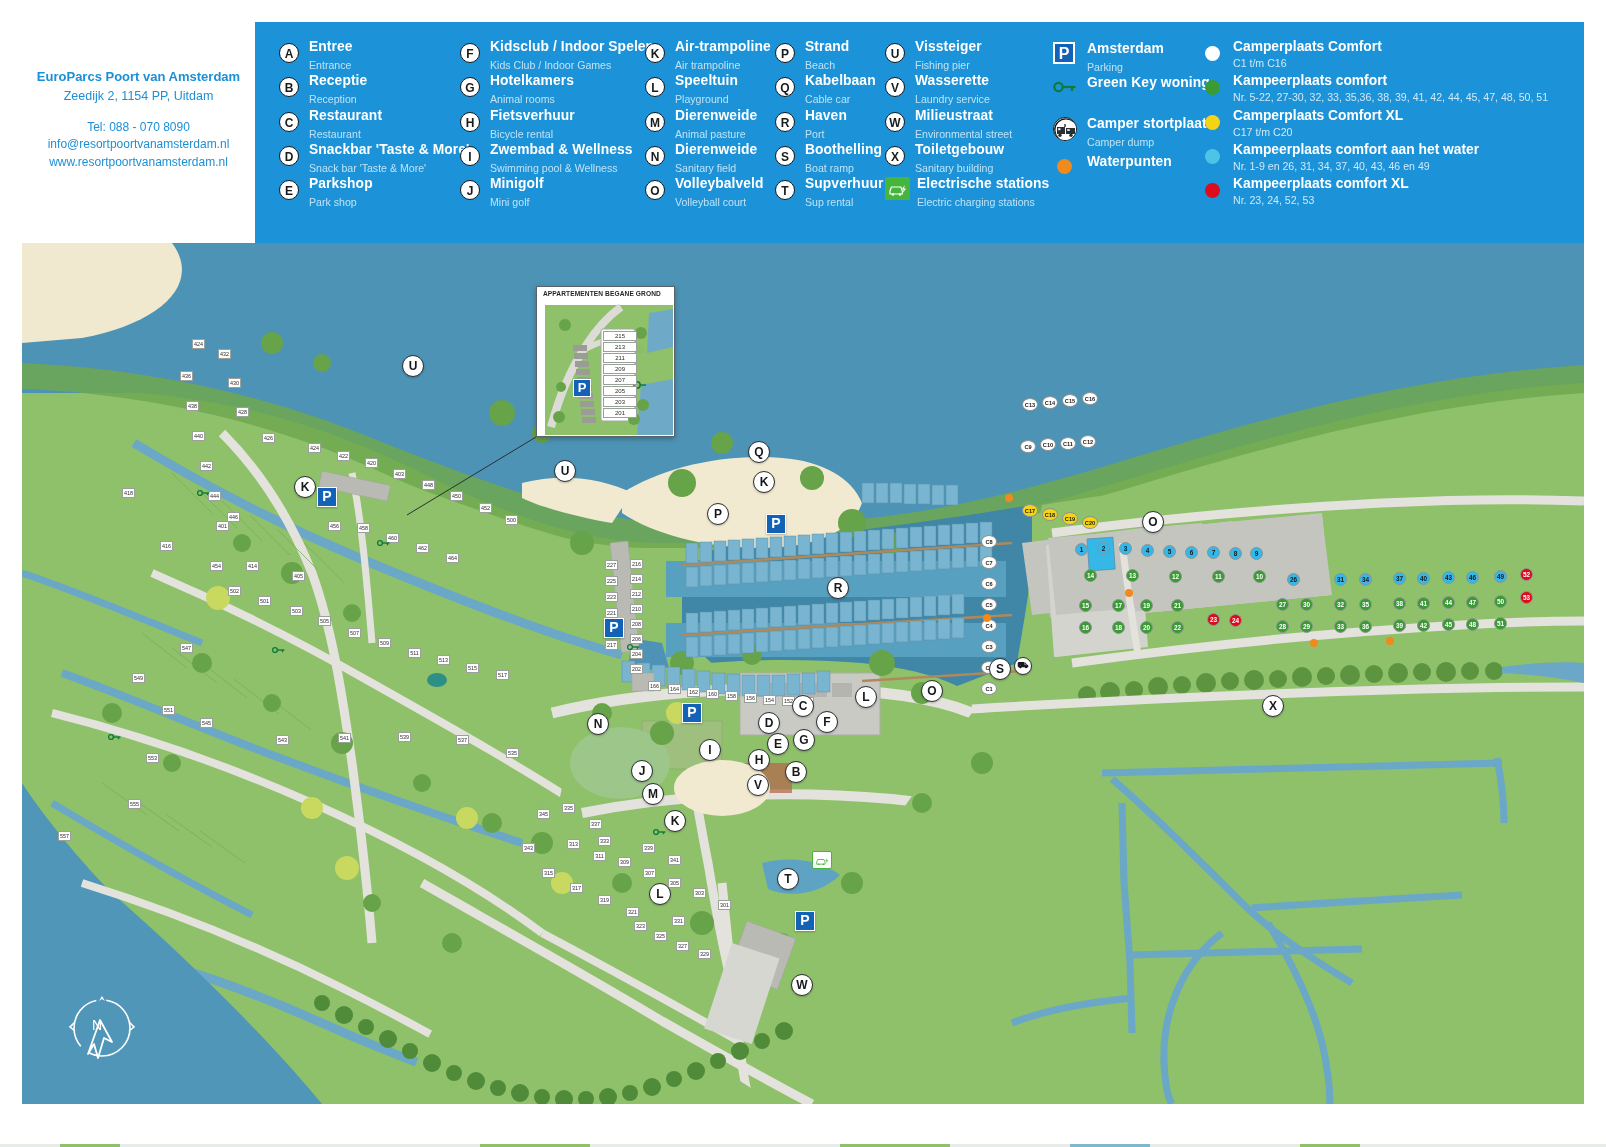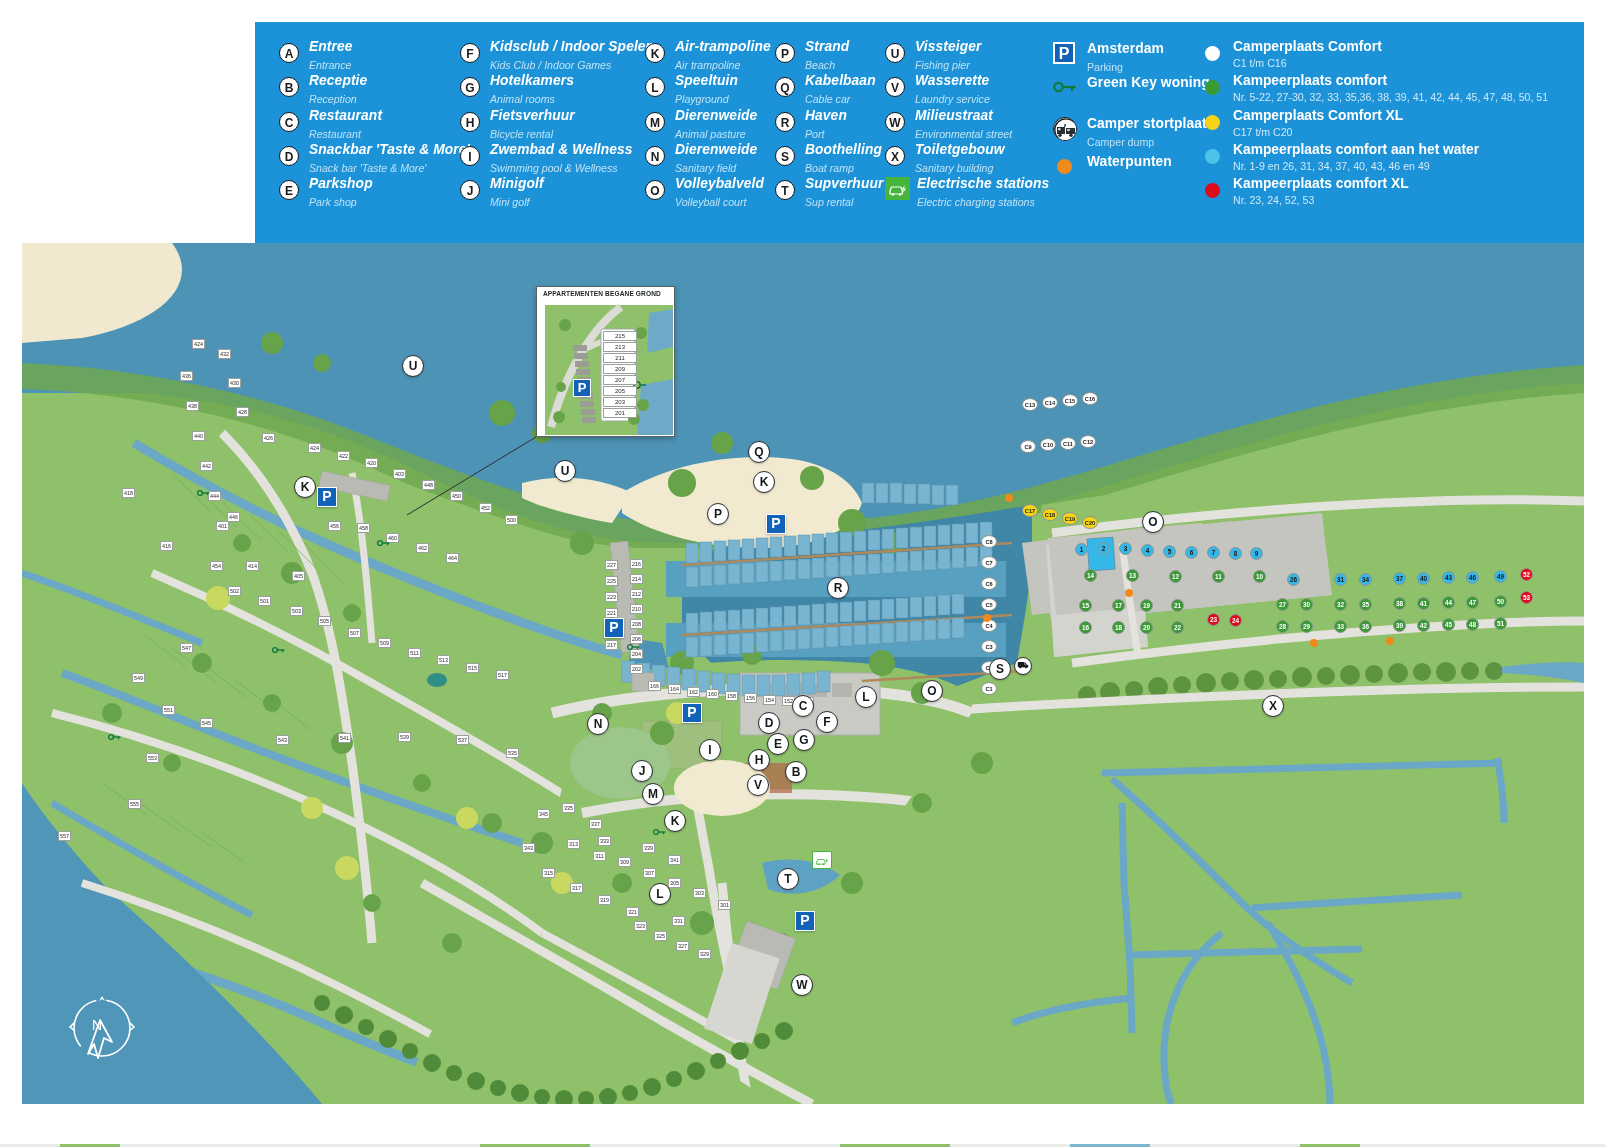--- a/index.html
+++ b/index.html
@@ -71,21 +71,21 @@
     height: 34.3px;
   }
   .lg-badge {
     position: absolute; left: 0; top: 3px;
     width: 20px; height: 20px; border-radius: 50%;
     background: #ffffff; color: #1a1a1a;
     font-size: 12px; font-weight: bold;
     text-align: center; line-height: 20px;
     border: 1.4px solid #14171a;
   }
-  .lg-txt { position: absolute; left: 30px; top: -1px; font-style: italic; }
+  .lg-txt { position: absolute; left: 30px; top: -1px; }
   .lg-nl {
     font-size: 13.8px; font-weight: bold; color: #ffffff;
     white-space: nowrap; letter-spacing: 0.1px;
     line-height: 16px;
   }
   .lg-en {
     font-size: 10.6px; color: #bfe3f6; white-space: nowrap;
     line-height: 14px; margin-top: 3px;
   }
 
@@ -233,20 +233,28 @@
   }
 </style>
 </head>
 <body>
 
 <div id="page">
 
   <div id="header">
 
     <div id="brandbox">
+      <div id="addr">
+        <div class="a1">EuroParcs Poort van Amsterdam</div>
+        <div class="a2">Zeedijk 2, 1154 PP, Uitdam</div>
+        <div class="gap"></div>
+        <div class="a3">Tel: 088 - 070 8090</div>
+        <div class="a3">info@resortpoortvanamsterdam.nl</div>
+        <div class="a3">www.resortpoortvanamsterdam.nl</div>
+      </div>
     </div>
 
     <div id="legend">
 
       <div class="lg-col" style="left:24px;">
         <div class="lg-item">
           <div class="lg-badge">A</div>
           <div class="lg-txt">
               <div class="lg-nl">Entree</div>
               <div class="lg-en">Entrance</div>

